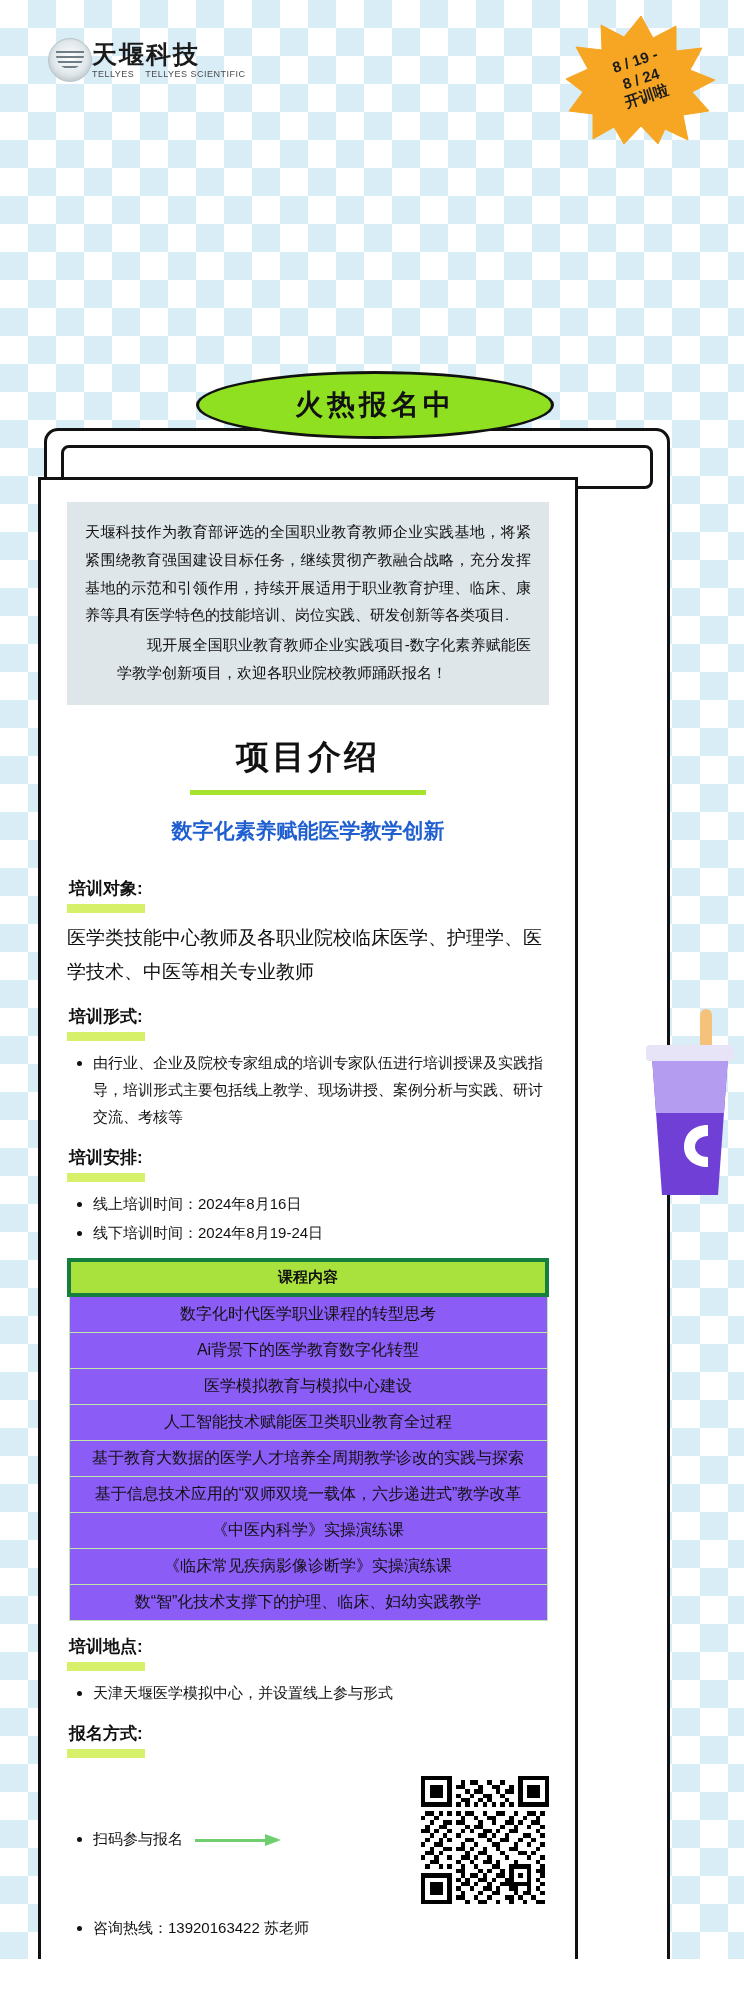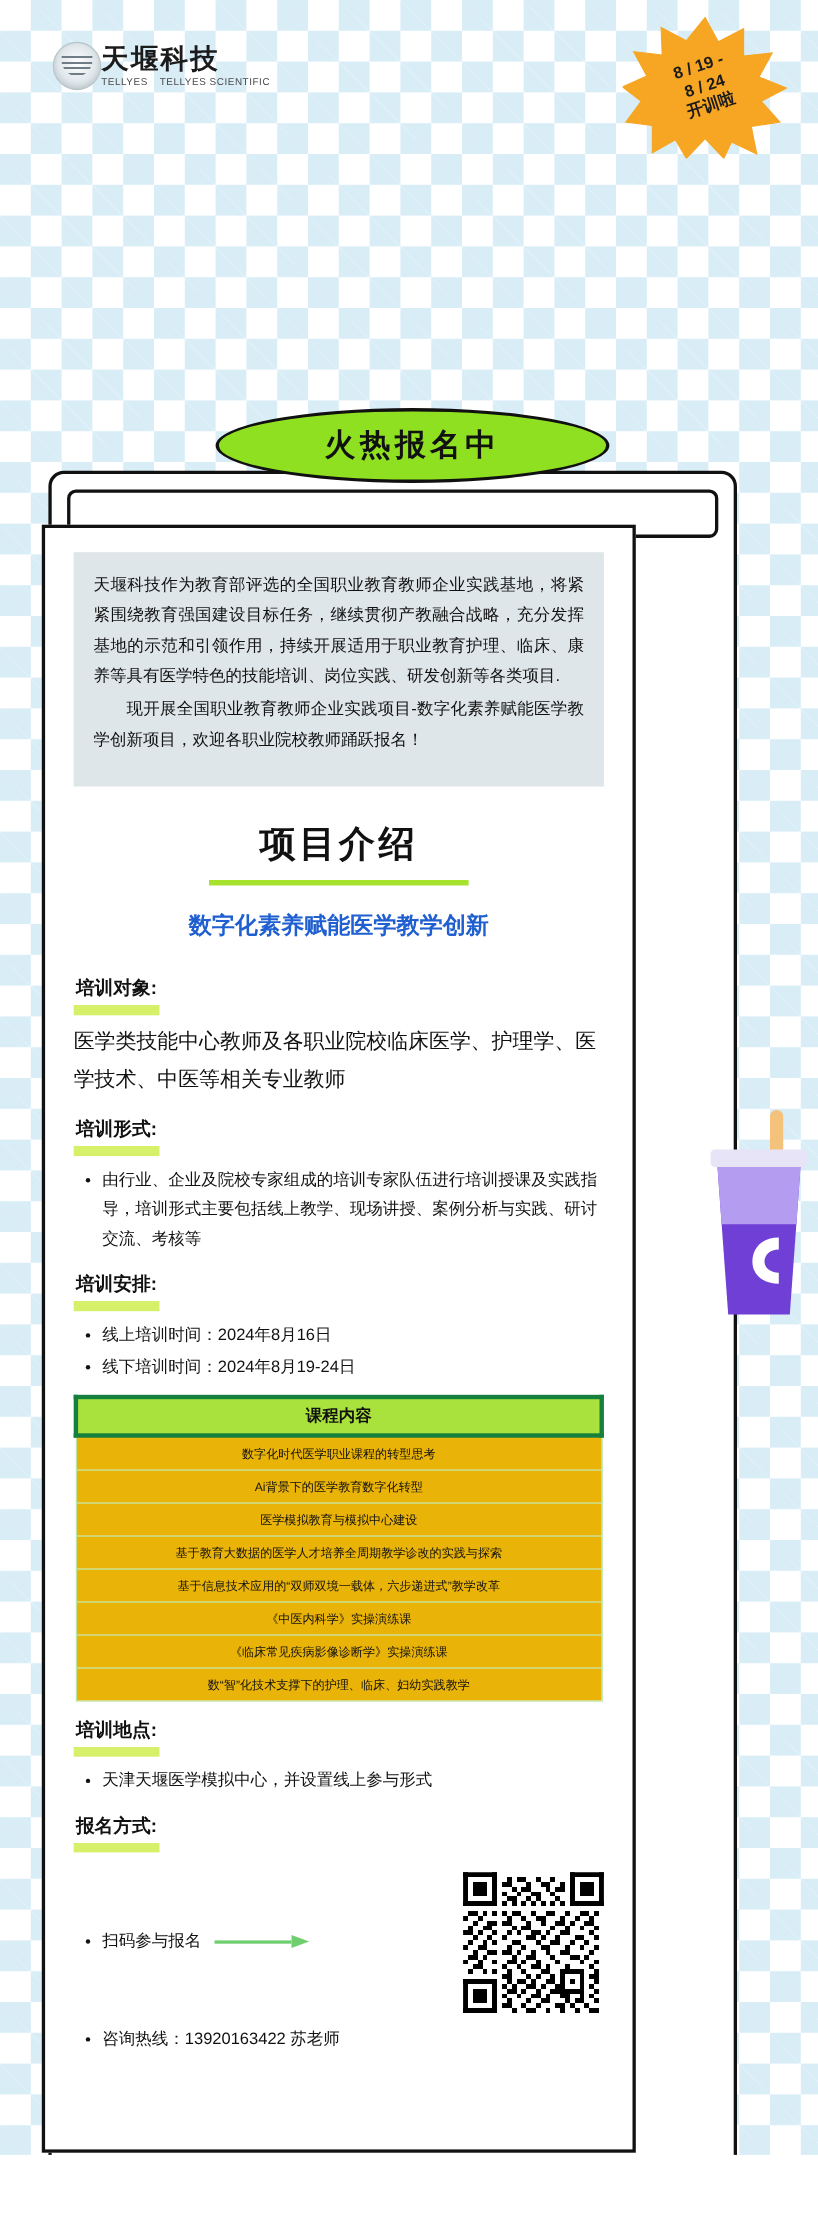--- a/index.html
+++ b/index.html
@@ -199,28 +199,28 @@
     background: #ffffff;
     border: 3px solid #111111;
     z-index: 12;
     box-sizing: border-box;
     padding: 22px 26px 30px 26px;
   }
 
   
   .intro {
     background: #dfe6e9;
-    padding: 16px 18px 28px 18px;
+    padding: 16px 18px 18px 18px;
     font-size: 15px;
     line-height: 1.85;
     color: #111111;
     text-align: justify;
   }
   .intro p { margin: 0; }
-  .intro p + p { margin-top: 2px; text-indent: 2em; }
+  .intro p + p { margin-top: 2px; text-indent: 2em; margin-left: 32px; }
 
   
   .sect-title {
     text-align: center;
     font-size: 33px;
     font-weight: bold;
     letter-spacing: 3px;
     color: #111111;
     margin: 30px 0 10px 0;
   }
@@ -275,25 +275,25 @@
   .course-table th {
     background: #a9e23c;
     color: #111111;
     font-size: 15px;
     font-weight: bold;
     padding: 6px 4px;
     border: 4px solid #15803d;
   }
   .course-table td {
     border: 1px solid #bfe8a8;
-    font-size: 11px;
+    font-size: 16px;
     color: #111111;
     text-align: center;
     padding: 7px 6px;
-    background: #eab308;
+    background: #8b5cf6;
   }
 
   
   .qr-row {
     display: flex;
     align-items: center;
     margin-top: 10px;
   }
   .qr-left {
     flex: 1 1 auto;
@@ -428,20 +428,23 @@
       </thead>
       <tbody>
         <tr>
             <td>数字化时代医学职业课程的转型思考</td>
           </tr>
         <tr>
             <td>Ai背景下的医学教育数字化转型</td>
           </tr>
         <tr>
             <td>医学模拟教育与模拟中心建设</td>
+          </tr>
+        <tr>
+            <td>人工智能技术赋能医卫类职业教育全过程</td>
           </tr>
         <tr>
             <td>基于教育大数据的医学人才培养全周期教学诊改的实践与探索</td>
           </tr>
         <tr>
             <td>基于信息技术应用的“双师双境一载体，六步递进式”教学改革</td>
           </tr>
         <tr>
             <td>《中医内科学》实操演练课</td>
           </tr>

